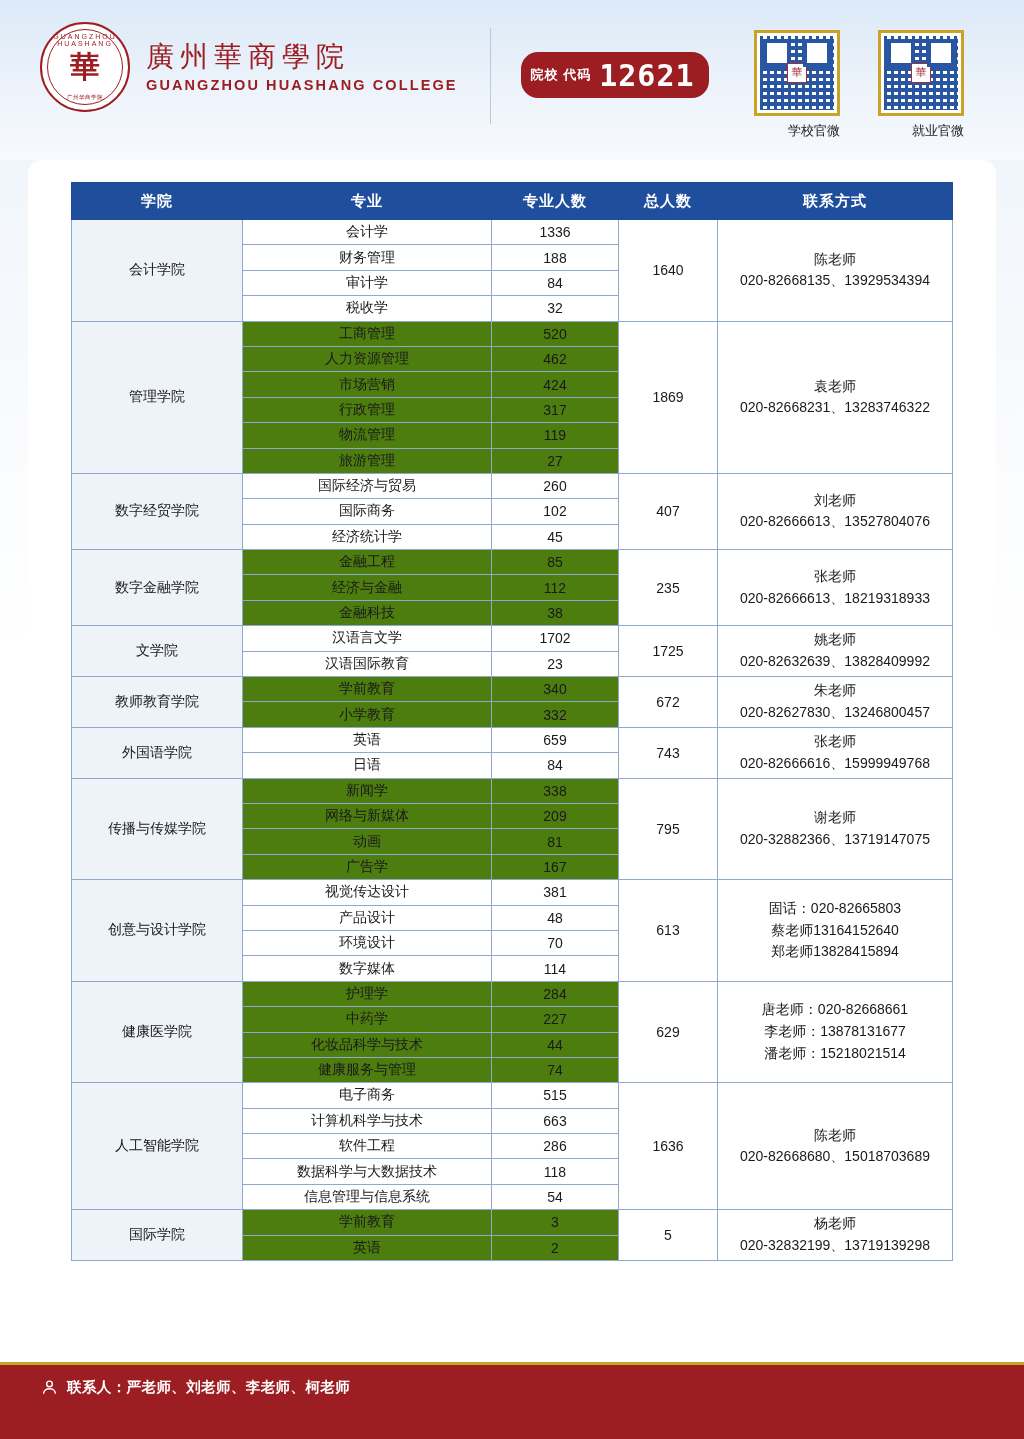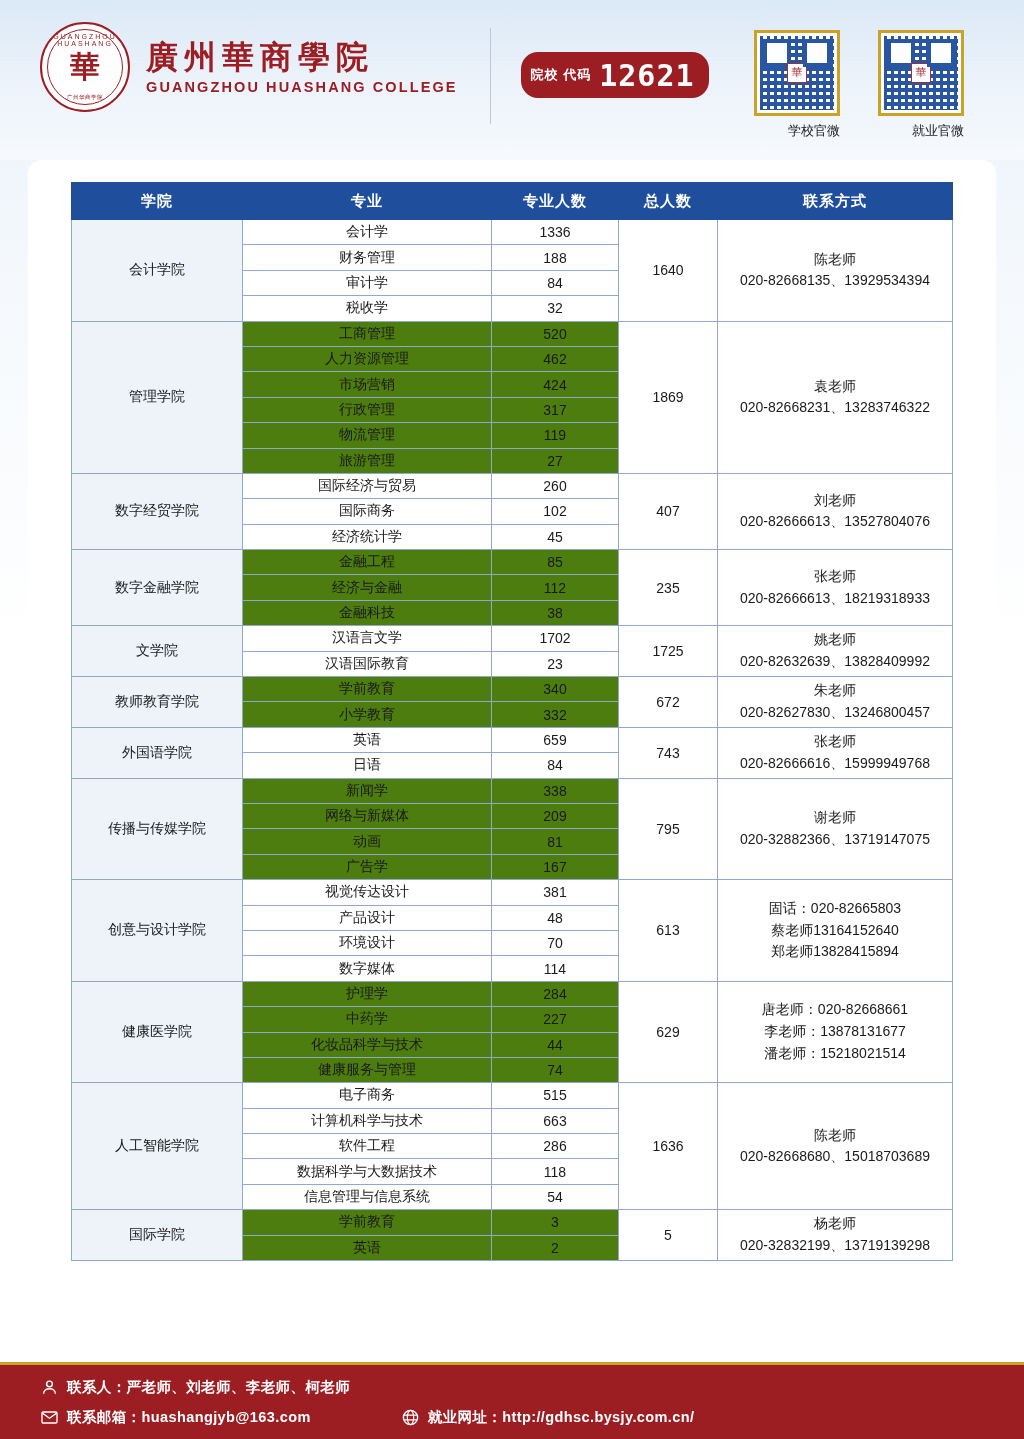--- a/index.html
+++ b/index.html
@@ -76,22 +76,22 @@
     position: absolute;
     bottom: 9px;
     left: 0;
     right: 0;
     text-align: center;
     font-size: 5.5px;
     color: #9c1d22;
     letter-spacing: .5px;
   }
   .brand-text .cn {
-    font-size: 32px;
-    font-weight: bold;
+    font-size: 28px;
+    font-weight: normal;
     color: #9c1d22;
     letter-spacing: 6px;
     font-family: "DejaVu Serif", serif;
     line-height: 1.15;
   }
   .brand-text .en {
     font-size: 14.5px;
     font-weight: bold;
     color: #9c1d22;
     letter-spacing: 2.1px;
@@ -584,36 +584,15 @@
         <div class="fcell">
           <span class="ficon">
             <svg width="19" height="19" viewBox="0 0 24 24">
                 <circle cx="12" cy="7.5" r="3.6" fill="none" stroke="#fff" stroke-width="1.8"></circle>
                 <path d="M4.5 20c0-4.2 3.4-6.5 7.5-6.5s7.5 2.3 7.5 6.5" fill="none" stroke="#fff" stroke-width="1.8"></path>
               </svg>
           </span>
           <span>联系人：严老师、刘老师、李老师、柯老师</span>
         </div>
       </div>
-      <div class="frow">
-        <div class="fcell">
-          <span class="ficon">
-            <svg width="19" height="19" viewBox="0 0 24 24">
-                <rect x="2.5" y="5" width="19" height="14" rx="1.6" fill="none" stroke="#fff" stroke-width="1.7"></rect>
-                <path d="M3 6.5l9 6.5 9-6.5" fill="none" stroke="#fff" stroke-width="1.7"></path>
-              </svg>
-          </span>
-          <span>联系邮箱：huashangjyb@163.com</span>
-        </div>
-        <div class="fcell right">
-          <span class="ficon">
-            <svg width="19" height="19" viewBox="0 0 24 24">
-                <circle cx="12" cy="12" r="9" fill="none" stroke="#fff" stroke-width="1.7"></circle>
-                <ellipse cx="12" cy="12" rx="4" ry="9" fill="none" stroke="#fff" stroke-width="1.5"></ellipse>
-                <path d="M3.2 9h17.6M3.2 15h17.6" stroke="#fff" stroke-width="1.5"></path>
-              </svg>
-          </span>
-          <span>就业网址：http://gdhsc.bysjy.com.cn/</span>
-        </div>
-      </div>
     </div>
   </div>
 </div>
 
 </body></html>

